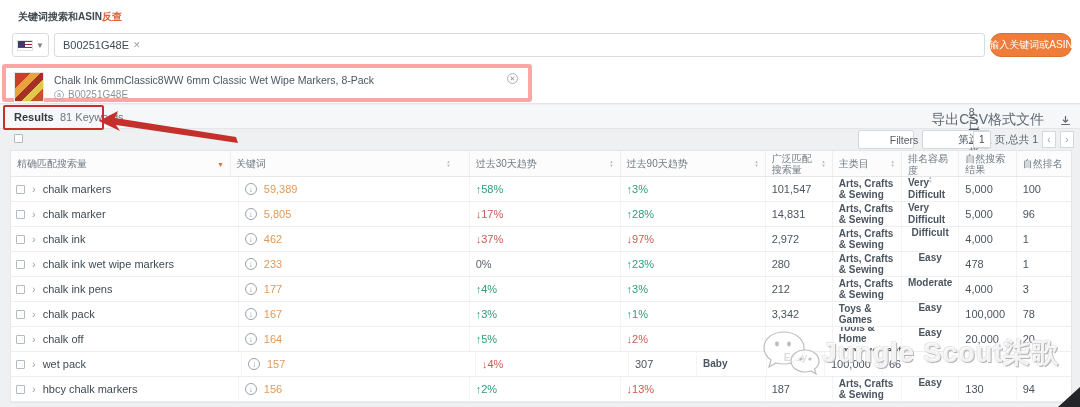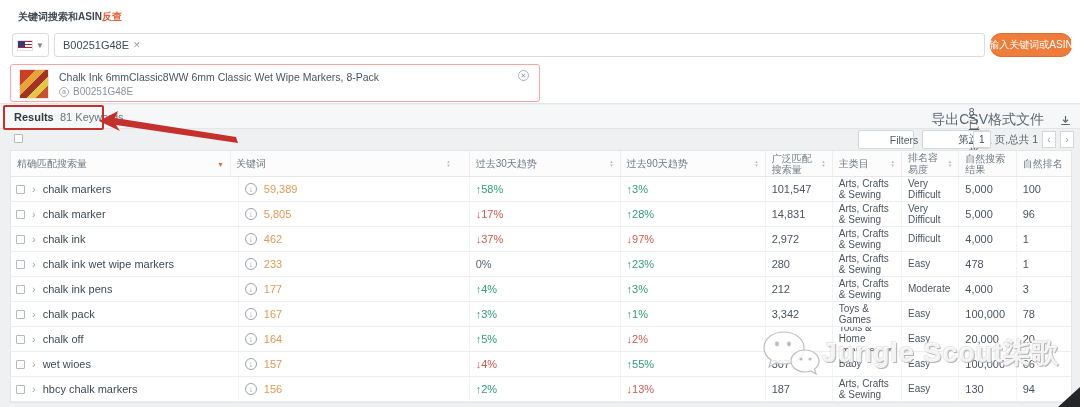--- a/index.html
+++ b/index.html
@@ -17,21 +17,21 @@
   .flag { width:16px; height:11px; display:inline-block; border:1px solid #e2e2e2;
     background: linear-gradient(#3c3b6e,#3c3b6e) 0 0/7px 6px no-repeat,
                 repeating-linear-gradient(#b22234 0 1.5px,#ffffff 1.5px 3px); }
   .caret { font-size:8px; color:#7b848b; }
   .asin-input { position:absolute; left:42px; top:0; width:931px; height:24px; border:1px solid #d9dcde; border-radius:3px; background:#fff; display:flex; align-items:center; padding:0 8px; }
   .tag { font-size:11px; color:#3e4a54; display:flex; align-items:center; gap:4px; }
   .tag .x { color:#9aa2a9; font-size:9px; cursor:pointer; }
   .submit-btn { position:absolute; left:978px; top:0; width:82px; height:24px; background:#ee7d3b; border:1px solid #e06f2e; border-radius:11px; color:#fff; font-size:10px; display:flex; align-items:center; justify-content:center; cursor:pointer; white-space:nowrap; }
 
   
-  .product-card { position:absolute; left:10px; top:64px; width:530px; height:38px; background:#fff; border:1px solid #fca5a5; border-radius:3px; }
+  .product-card { position:absolute; left:2px; top:64px; width:530px; height:38px; background:#fff; border:4px solid #fca5a5; border-radius:3px; }
   .thumb { position:absolute; left:8px; top:4px; width:30px; height:30px; border:1px solid #e7e7e7;
     background: linear-gradient(135deg,#c8402a 0 28%,#e8a33c 28% 46%,#a33226 46% 62%,#e0c84a 62% 78%,#c8512e 78%); }
   .prod-title { position:absolute; left:48px; top:6px; font-size:10.5px; color:#4b5560; }
   .prod-asin { position:absolute; left:48px; top:21px; font-size:10px; color:#8a939b; display:flex; align-items:center; gap:4px; }
   .amzn { width:10px; height:10px; border:1px solid #aab1b7; border-radius:50%; font-size:7px; color:#8a939b; display:inline-flex; align-items:center; justify-content:center; }
   .card-close { position:absolute; right:10px; top:5px; width:11px; height:11px; border:1px solid #aab1b7; border-radius:50%; color:#8a939b; font-size:7px; display:flex; align-items:center; justify-content:center; cursor:pointer; }
 
   
   .results-strip { position:absolute; left:0; top:105px; width:1080px; height:24px; background:#f6f7f8; border-bottom:1px solid #e3e5e7; }
   .results-label { position:absolute; left:14px; top:6px; font-size:11px; font-weight:bold; color:#333a40; }
@@ -57,29 +57,29 @@
   .sorticon { flex:none; }
   .sort-both .sorticon::before { content:"▲\A▼"; white-space:pre; font-size:4.5px; line-height:4px; color:#b8bec4; display:block; text-align:center; }
   .sort-desc .sorticon::before { content:"▼"; font-size:7px; color:#e0703d; }
   .tr { display:flex; height:25px; border-bottom:1px solid #eceeef; background:#fff; }
   .td { display:flex; align-items:center; padding:0 6px; font-size:11px; color:#4b5560; border-left:1px solid #f2f4f5; overflow:hidden; }
   .td:first-child { border-left:none; }
   .c1 { width:230px; gap:7px; padding-left:5px; }
   .c2 { width:222px; gap:7px; }
   .c3 { width:153px;margin-left:12px; } .c4 { width:147px; }
   .c5 { width:68px; } .c6 { width:70px; font-size:10px; line-height:1.15; }
-  .c7 { width:58px; font-size:10px; line-height:1.15; } .c8 { width:58px; } .c9 { width:56px; }
+  .c7 { width:58px; font-size:10px; line-height:1.15;flex-direction:column; } .c8 { width:58px; } .c9 { width:56px; }
   .chev { color:#9aa2a9; font-size:11px; cursor:pointer; }
   .kw { color:#3e4a54; }
   .dlicon { width:12px; height:12px; border:1px solid #9aa2a9; border-radius:50%; color:#8a939b; font-size:8px; display:inline-flex; align-items:center; justify-content:center; flex:none; cursor:pointer; }
   .vol { color:#e09a5a; }
   .trend.up { color:#2f9e77; }
   .trend.down { color:#cc5a52; }
   .trend.flat { color:#5a646d; }
-  .cat, .ease { white-space:normal; }
+  .cat, .ease { white-space:normal;font-weight:bold; }
 
   
   .anno-box { position:absolute; left:3px; top:105px; width:101px; height:25px; border:2px solid #c4302b; border-radius:2px; z-index:60; pointer-events:none; }
   .anno-arrow { position:absolute; left:0; top:0; z-index:60; pointer-events:none; }
 
   
   .watermark { position:absolute; left:760px; top:328px; z-index:50; display:flex; align-items:center; pointer-events:none; }
   .wm-text { font-size:27px; font-weight:bold; letter-spacing:1px; color:rgba(255,255,255,0.82);
     text-shadow: 1px 1px 0 #b5b5b5, -1px -1px 0 #e8e8e8, 0 0 2px rgba(150,150,150,.6); }
   .corner { position:absolute; right:0; bottom:0; width:22px; height:20px; background:#24262a; clip-path:polygon(100% 0,100% 100%,0 100%); z-index:70; }
@@ -343,31 +343,28 @@
       <div class="td c6 cat">Tools &amp; Home Improvement</div>
       <div class="td c7 ease">Easy</div>
       <div class="td c8 org">20,000</div>
       <div class="td c9 rank">20</div>
     </div>
 
     <div class="tr">
       <div class="td c1">
         <span class="cb"></span>
         <span class="chev">›</span>
-        <span class="kw">wet wioes</span>
+        <span class="kw">wet pack</span>
       </div>
       <div class="td c2">
         <span class="dlicon">↓</span>
         <span class="vol">157</span>
       </div>
       <div class="td c3">
             <span class="trend t30 down">↓4%</span>
-          </div>
-      <div class="td c4">
-            <span class="trend t90 up">↑55%</span>
           </div>
       <div class="td c5 broad">307</div>
       <div class="td c6 cat">Baby</div>
       <div class="td c7 ease">Easy</div>
       <div class="td c8 org">100,000</div>
       <div class="td c9 rank">66</div>
     </div>
 
     <div class="tr">
       <div class="td c1">

